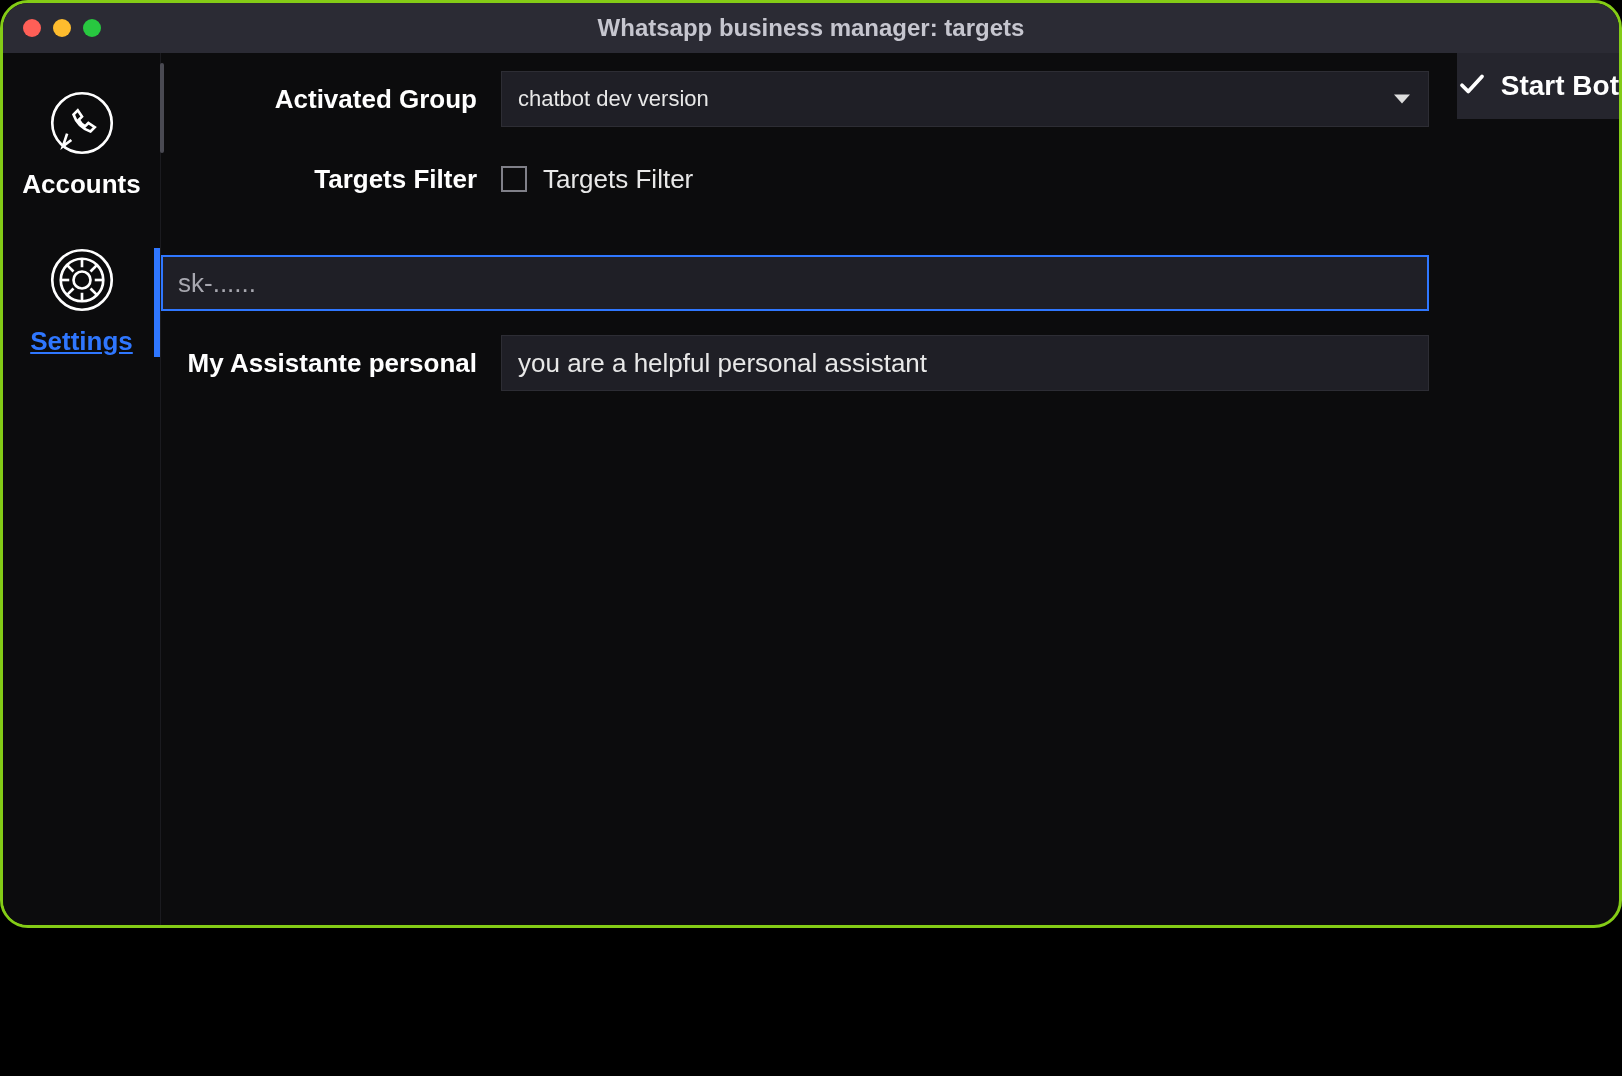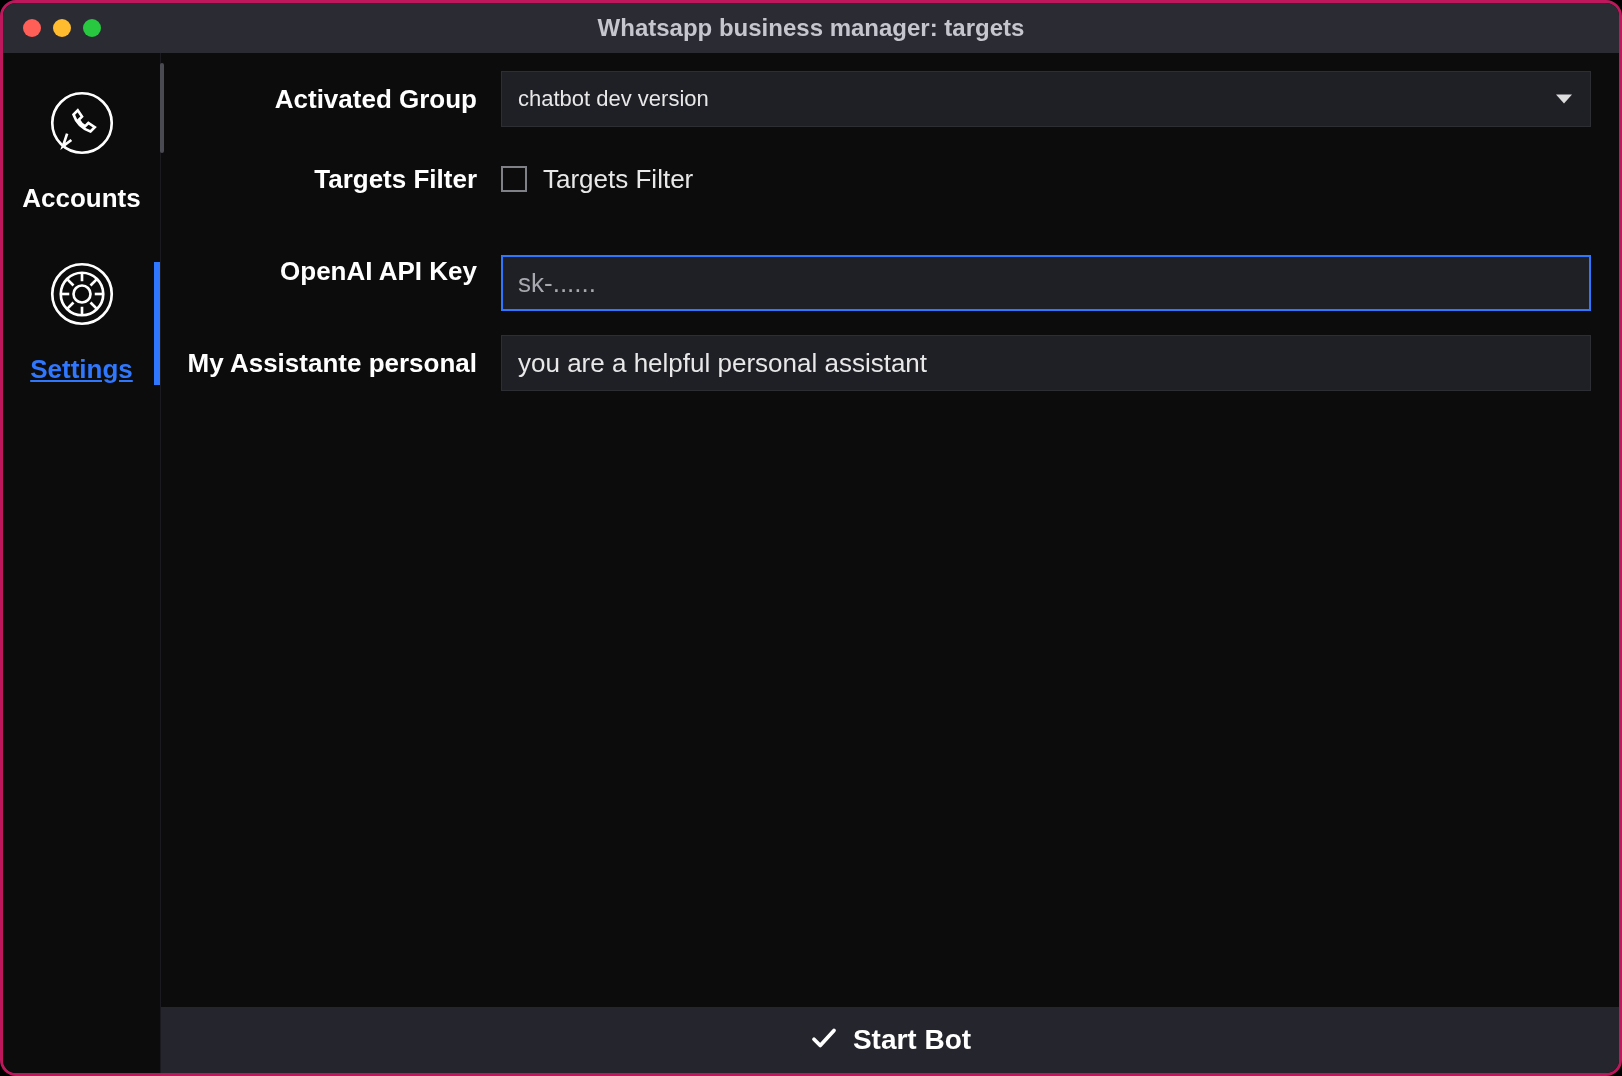--- a/index.html
+++ b/index.html
@@ -8,24 +8,24 @@
     font-family: "Segoe UI", "Helvetica Neue", Arial, sans-serif;
     background: #000;
     color: #e8e8e8;
     width: 1622px;
     height: 1076px;
     overflow: hidden;
   }
   .window {
     position: relative;
     width: 1622px;
-    height: 1076px;
+    height: 928px;
     background: #0c0c0d;
-    border: 3px solid #be185d;
-    border-radius: 16px;
+    border: 3px solid #84cc16;
+    border-radius: 28px;
     overflow: hidden;
     display: flex;
     flex-direction: column;
   }
   .titlebar {
     height: 50px;
     background: #2b2b34;
     display: flex;
     align-items: center;
     position: relative;
@@ -61,21 +61,21 @@
     border-right: 1px solid #1b1b1f;
     display: flex;
     flex-direction: column;
     padding-top: 14px;
     position: relative;
   }
   .sidebar-item {
     display: flex;
     flex-direction: column;
     align-items: center;
-    gap: 24px;
+    gap: 10px;
     padding: 20px 0 24px 0;
     cursor: pointer;
     color: #fff;
     position: relative;
   }
   .sidebar-item.active { color: #2f77ff; text-decoration: underline; }
   .sidebar-item.active::after {
     content: "";
     position: absolute;
     right: 0;
@@ -98,21 +98,21 @@
     left: 157px;
     top: 10px;
     width: 4px;
     height: 90px;
     background: #4a4a52;
     border-radius: 2px;
   }
   .main {
     flex: 1 1 auto;
     display: flex;
-    flex-direction: column;
+    flex-direction: row;
     min-width: 0;
   }
   .form-area {
     flex: 1 1 auto;
     padding: 18px 28px 0 0;
     overflow: auto;
   }
   .form-row {
     display: flex;
     align-items: center;
@@ -274,21 +274,20 @@
           <div class="form-label">Targets Filter</div>
           <div class="form-control">
             <div class="checkbox-row">
               <div class="checkbox"></div>
               <span class="checkbox-text">Targets Filter</span>
             </div>
           </div>
         </div>
 
         <div class="form-row">
-          <div class="form-label">OpenAI API Key</div>
           <div class="form-control">
             <input class="text-input focused" type="text" placeholder="sk-......" style="">
           </div>
         </div>
 
         <div class="form-row">
           <div class="form-label">My Assistante personal</div>
           <div class="form-control">
             <input class="text-input" type="text" value="you are a helpful personal assistant" style="">
           </div>

